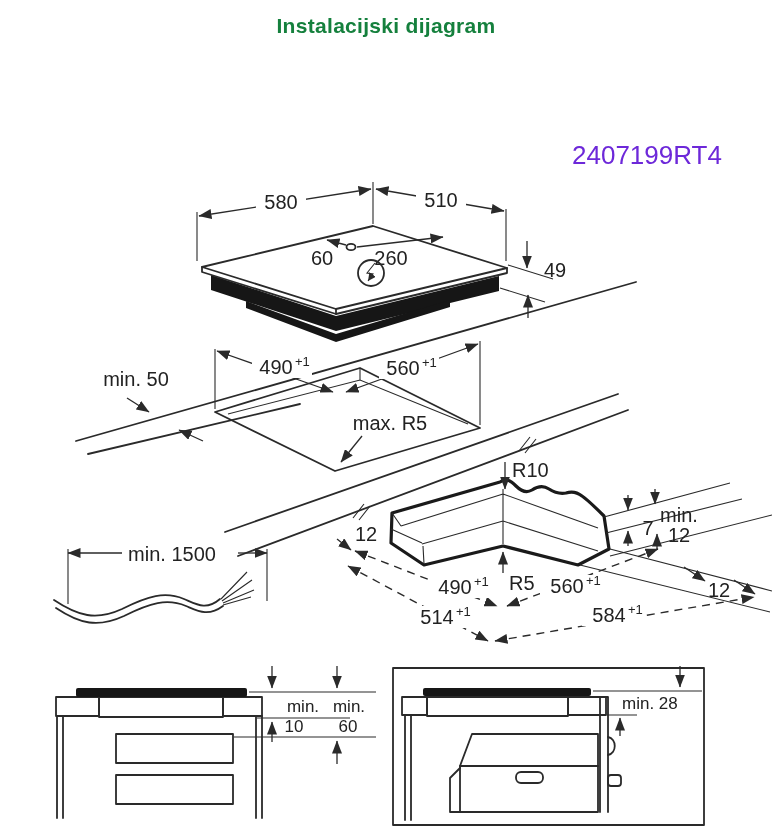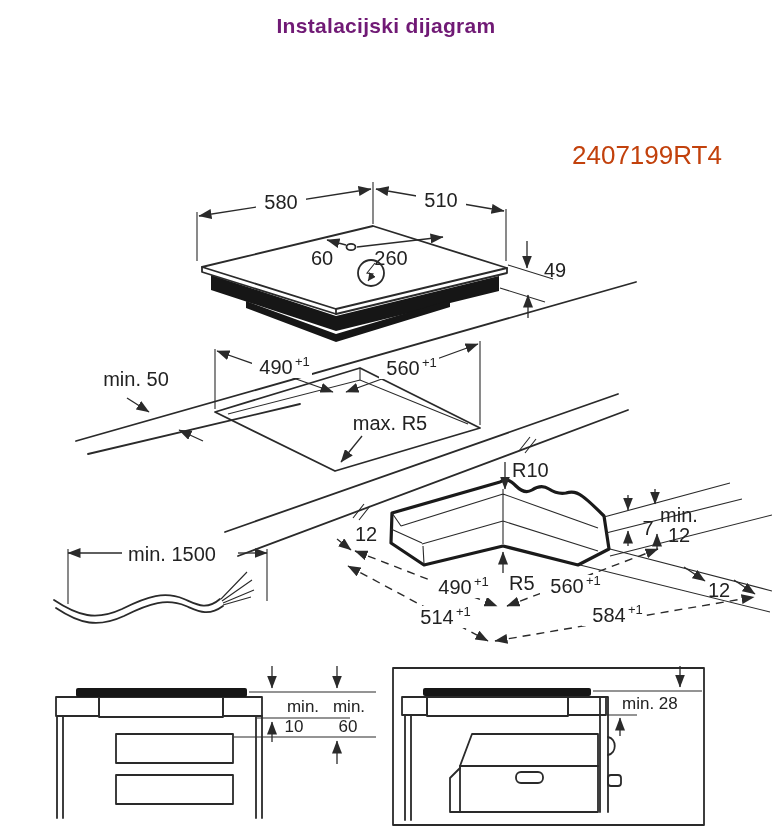--- a/index.html
+++ b/index.html
@@ -1,20 +1,20 @@
 <!DOCTYPE html>
 <html><head>
 <meta charset="utf-8">
 <style>
   html,body{margin:0;padding:0;background:#fff;}
   #stage{position:relative;width:772px;height:832px;background:#ffffff;overflow:hidden;
          font-family:"Liberation Sans",sans-serif;}
   #title{position:absolute;top:14px;left:0;width:772px;text-align:center;
-         font-size:21px;font-weight:bold;color:#701a75;letter-spacing:.3px;}
-  #model{position:absolute;top:140px;left:572px;width:160px;font-size:26px;color:#c2410c;}
+         font-size:21px;font-weight:bold;color:#15803d;letter-spacing:.3px;}
+  #model{position:absolute;top:140px;left:572px;width:160px;font-size:26px;color:#6d28d9;}
   svg{position:absolute;top:0;left:0;}
   .ln   {stroke:#2a2a2a;stroke-width:1.8;fill:none;stroke-linejoin:round;stroke-linecap:round;}
   .thin {stroke:#2a2a2a;stroke-width:1.1;fill:none;}
   .dimln{stroke:#2a2a2a;stroke-width:1.3;fill:none;}
   .thick{stroke:#1a1a1a;stroke-width:3.2;fill:#ffffff;stroke-linejoin:round;}
   .dash {stroke:#2a2a2a;stroke-width:1.4;fill:none;stroke-dasharray:8 6;}
   .wt   {fill:#ffffff;stroke:none;}
   .blk  {fill:#161616;stroke:none;}
   text.dim  {font-family:"Liberation Sans",sans-serif;font-size:20px;fill:#222;}
   text.dims {font-family:"Liberation Sans",sans-serif;font-size:17px;fill:#222;}

